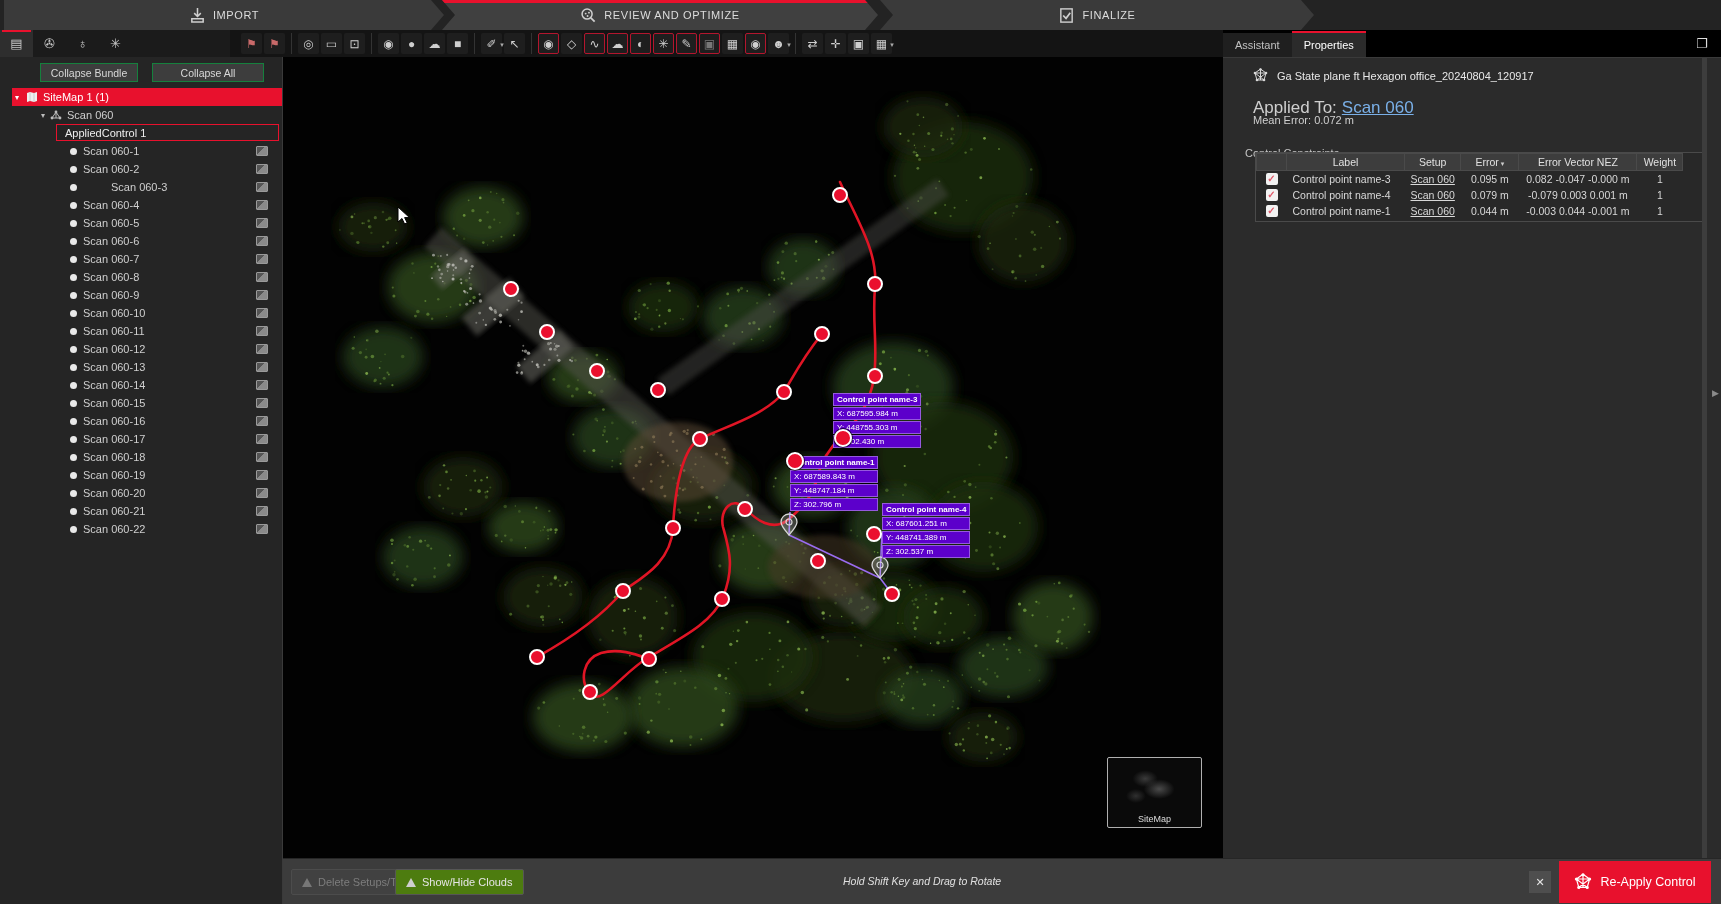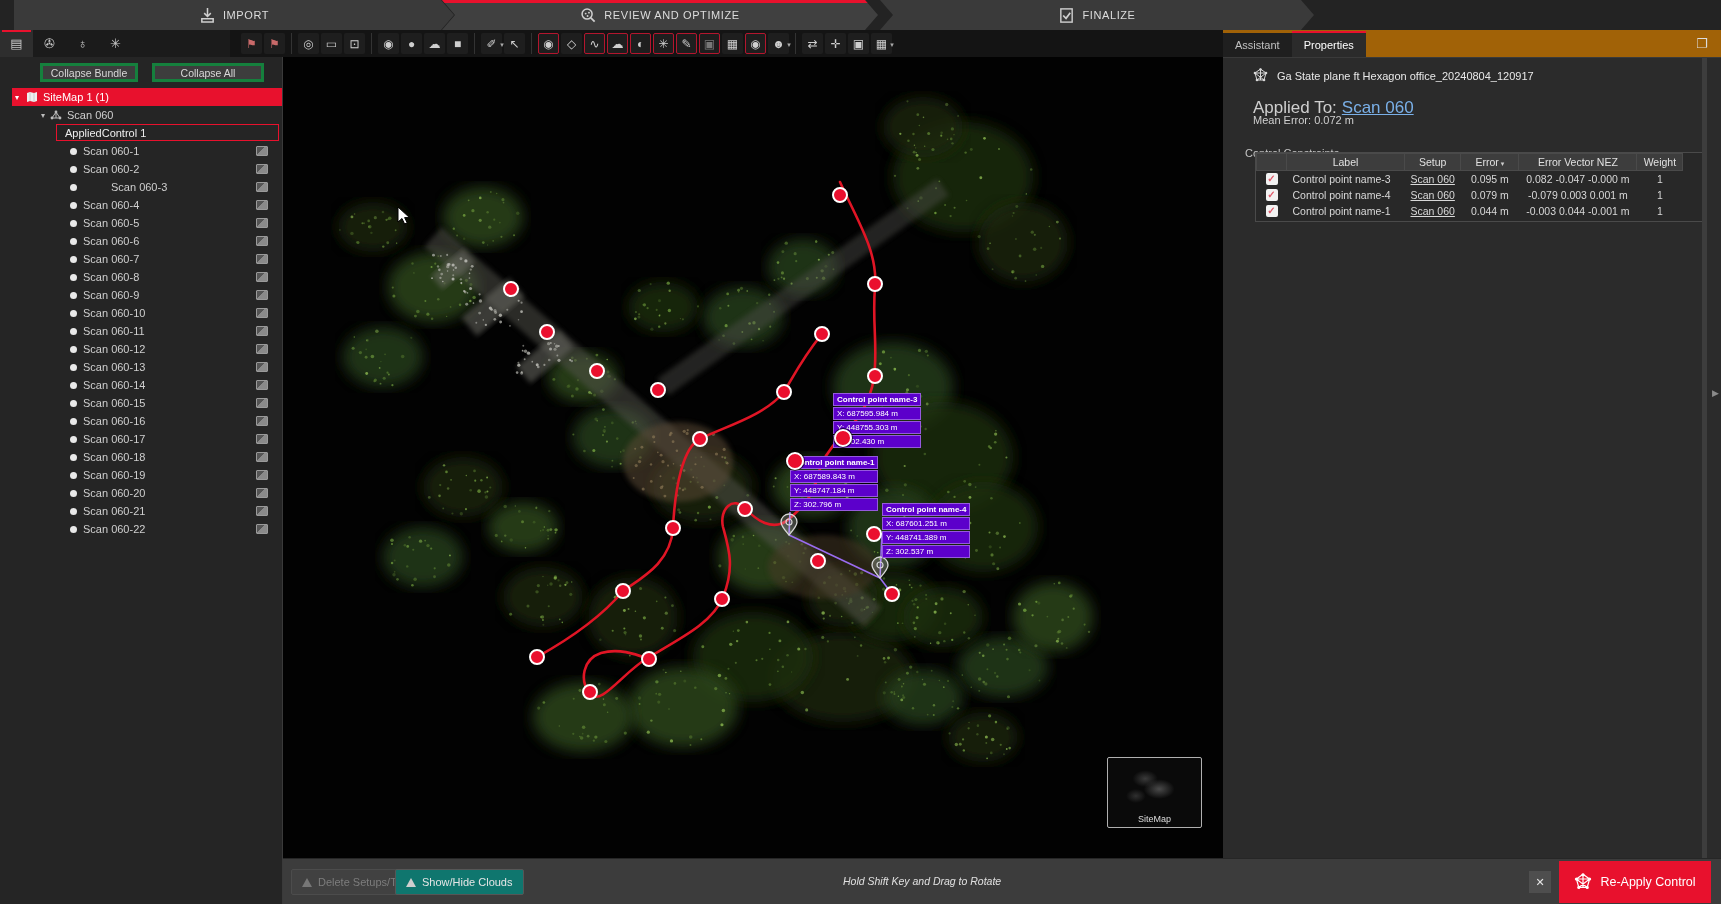--- a/index.html
+++ b/index.html
@@ -26,32 +26,32 @@
   .side-tab.active:before{content:"";position:absolute;top:0;left:2px;right:2px;height:2px;background:#e8112d;}
   #main-toolbar{flex:0 0 auto;display:flex;align-items:center;padding-left:5px;}
   .tb-group{display:flex;align-items:center;gap:2px;padding:0 6px;border-right:1px solid #333;height:21px;}
   .tb-group:last-child{border-right:none;}
   .tb-btn{position:relative;width:21px;height:21px;display:flex;align-items:center;justify-content:center;color:#cfcfcf;font-size:12px;border:1px solid transparent;border-radius:2px;background:#1e1e1e;}
   .tb-btn.on{border-color:#b3162e;}
   .tb-btn.dim{color:#777;}
   .tb-btn .caret{position:absolute;right:-6px;top:7px;font-size:7px;color:#aaa;}
   .tb-btn.red{color:#c96a6a;}
 
-  #panel-tabs{position:absolute;left:1223px;top:30px;width:498px;height:27px;background:#a16207;display:flex;align-items:flex-end;}
+  #panel-tabs{position:absolute;left:1223px;top:30px;width:498px;height:27px;background:#000000;display:flex;align-items:flex-end;}
   .p-tab{position:relative;height:24px;padding:0 12px;display:flex;align-items:center;font-size:11px;color:#c0c0c0;background:#1f1f1f;}
   .p-tab.active{background:#2b2b2b;color:#fff;}
   .p-tab.active:before{content:"";position:absolute;top:-2px;left:0;right:0;height:2px;background:#e8112d;}
   #copy-btn{position:absolute;right:8px;top:3px;width:22px;height:20px;display:flex;align-items:center;justify-content:center;color:#ddd;font-size:13px;}
 
   
   #sidebar{position:absolute;left:0;top:57px;width:283px;height:847px;background:#252525;border-right:1px solid #3a3a3a;}
   #side-strip{position:absolute;left:0;top:57px;width:12px;height:847px;background:#1c1c1c;}
   #collapse-left{position:absolute;left:1px;top:462px;color:#999;font-size:9px;}
   .side-btn-row{position:absolute;left:40px;top:6px;display:flex;gap:14px;}
-  .side-btn{width:98px;height:19px;background:#3d3d3d;border:3px solid #15803d;color:#d8d8d8;font-size:10.5px;display:flex;align-items:center;justify-content:center;}
+  .side-btn{width:98px;height:19px;background:#3d3d3d;border:1px solid #15803d;color:#d8d8d8;font-size:10.5px;display:flex;align-items:center;justify-content:center;}
   .side-btn.wide{width:112px;}
   #tree{position:absolute;left:12px;top:31px;right:0;}
   .t-row{position:relative;height:18px;display:flex;align-items:center;font-size:11px;color:#cfcfcf;}
   .t-row.selected{background:#e8112d;color:#fff;}
   .caret{font-size:8px;color:#bbb;width:10px;text-align:center;}
   .t-row.selected .caret{color:#fff;}
   .bullet{width:7px;height:7px;border-radius:50%;background:#e9e9e9;margin:0 6px 0 0;}
   .img-ic{position:absolute;right:14px;top:4px;width:12px;height:10px;border:1px solid #9a9a9a;border-radius:1px;background:linear-gradient(135deg,#555 0 40%,#8a8a8a 40% 100%);}
   .applied-box{position:absolute;left:44px;right:3px;top:0;bottom:1px;border:1px solid #e8112d;display:flex;align-items:center;padding-left:8px;color:#eee;}
 
@@ -82,35 +82,35 @@
   #ctable td{height:16px;padding:0 6px;white-space:nowrap;text-align:center;}
   #ctable td.lbl{text-align:left;}
   #ctable td a{color:#d8d8d8;text-decoration:underline;}
   .chk{display:inline-block;width:12px;height:12px;background:#f2f2f2;border-radius:2px;color:#e05a6a;font-size:10px;line-height:12px;text-align:center;font-weight:bold;}
   #rp-scroll{position:absolute;right:14px;top:0;bottom:0;width:5px;background:#3d3d3d;}
   #collapse-right{position:absolute;right:2px;top:388px;color:#8a8a8a;font-size:9px;}
   .sort{font-size:7px;color:#ccc;}
 
   
   #bottombar{position:absolute;left:283px;top:858px;width:1438px;height:46px;background:#3c3c3c;border-top:1px solid #262626;}
-  .bb-btn{position:absolute;top:10px;height:26px;background:#0f766e;border:1px solid #565656;border-radius:2px;color:#e6e6e6;font-size:11px;display:flex;align-items:center;gap:6px;padding:0 10px;}
+  .bb-btn{position:absolute;top:10px;height:26px;background:#4d7c0f;border:1px solid #565656;border-radius:2px;color:#e6e6e6;font-size:11px;display:flex;align-items:center;gap:6px;padding:0 10px;}
   .bb-btn.disabled{color:#7d7d7d;background:#414141;border-color:#4c4c4c;}
   .tri-ic{width:0;height:0;border-left:5px solid transparent;border-right:5px solid transparent;border-bottom:9px solid #cfcfcf;}
   .bb-btn.disabled .tri-ic{border-bottom-color:#777;}
   #bb-hint{position:absolute;left:560px;top:16px;font-size:10.5px;font-style:italic;color:#e0e0e0;}
   #bb-close{position:absolute;left:1246px;top:12px;width:22px;height:22px;background:#4e4e4e;color:#e6e6e6;display:flex;align-items:center;justify-content:center;font-size:11px;}
   #bb-reapply{position:absolute;left:1276px;top:2px;width:152px;height:42px;background:#e8112d;color:#fff;display:flex;align-items:center;justify-content:center;gap:8px;font-size:12.5px;}
 </style>
 </head>
 <body>
 
 <div id="app">
 
   <header id="workflow">
-    <div class="wf-step" style="left:14px;width:440px;">
+    <div class="wf-step" style="left:4px;width:440px;">
 
       <svg class="wf-ic" viewBox="0 0 18 18">
           <path d="M9 1v8M5.5 6.5 9 10l3.5-3.5M3 12.5h12V16H3z" fill="none" stroke="#cfcfcf" stroke-width="1.6"></path>
         </svg>
       <span class="wf-label">IMPORT</span>
     </div>
     <div class="wf-step active" style="left:442px;width:436px;">
       <div class="redline"></div>
       <svg class="wf-ic" viewBox="0 0 18 18">
           <circle cx="7.5" cy="7.5" r="5.3" fill="none" stroke="#cfcfcf" stroke-width="1.6"></circle>

